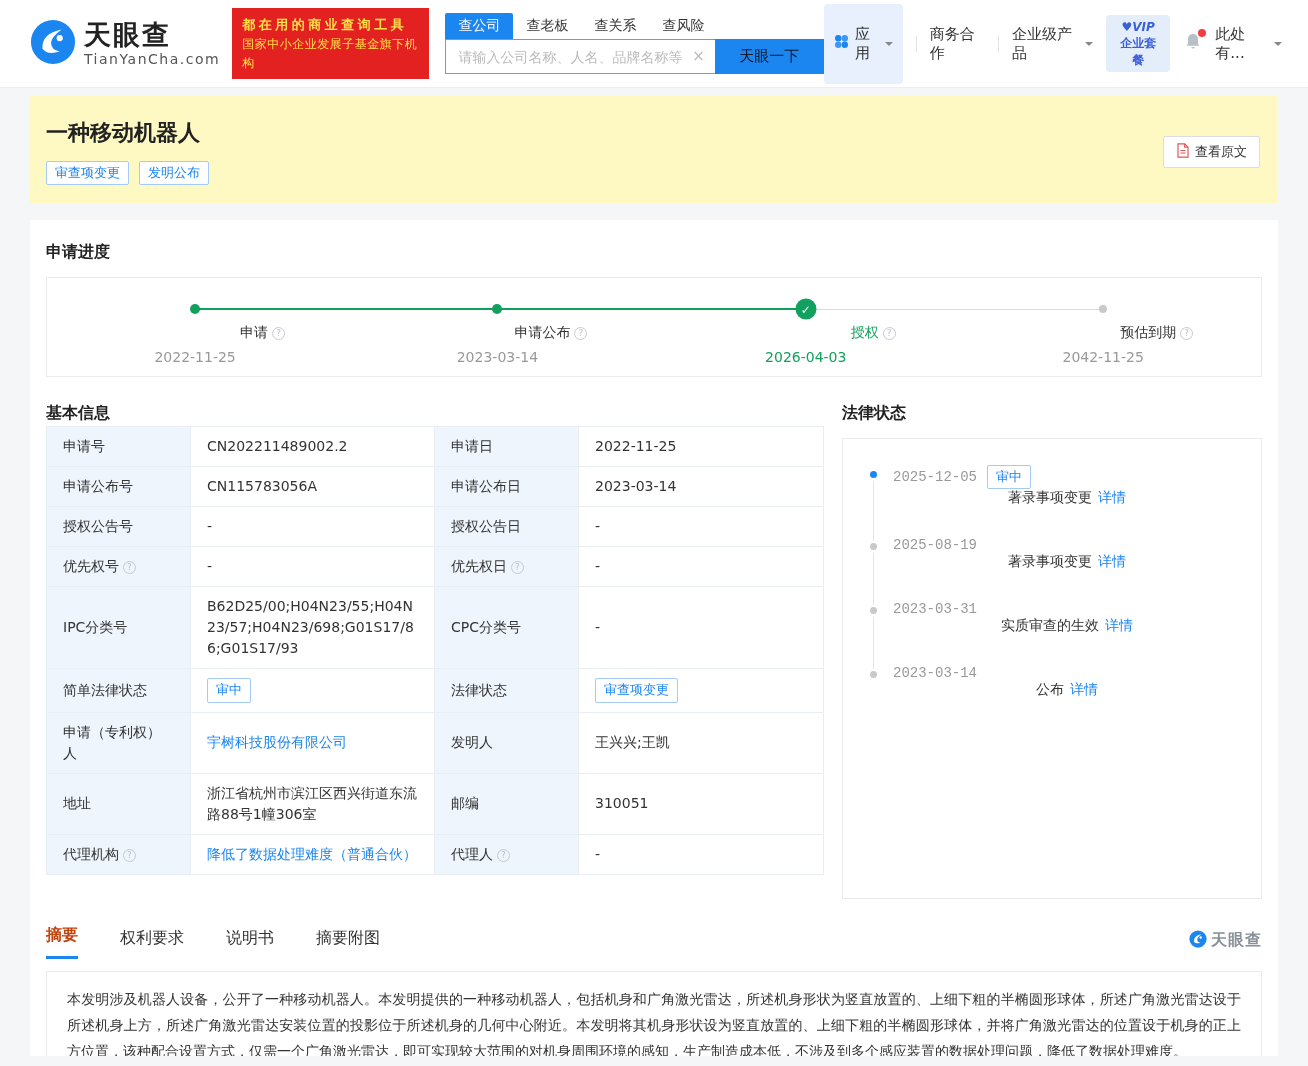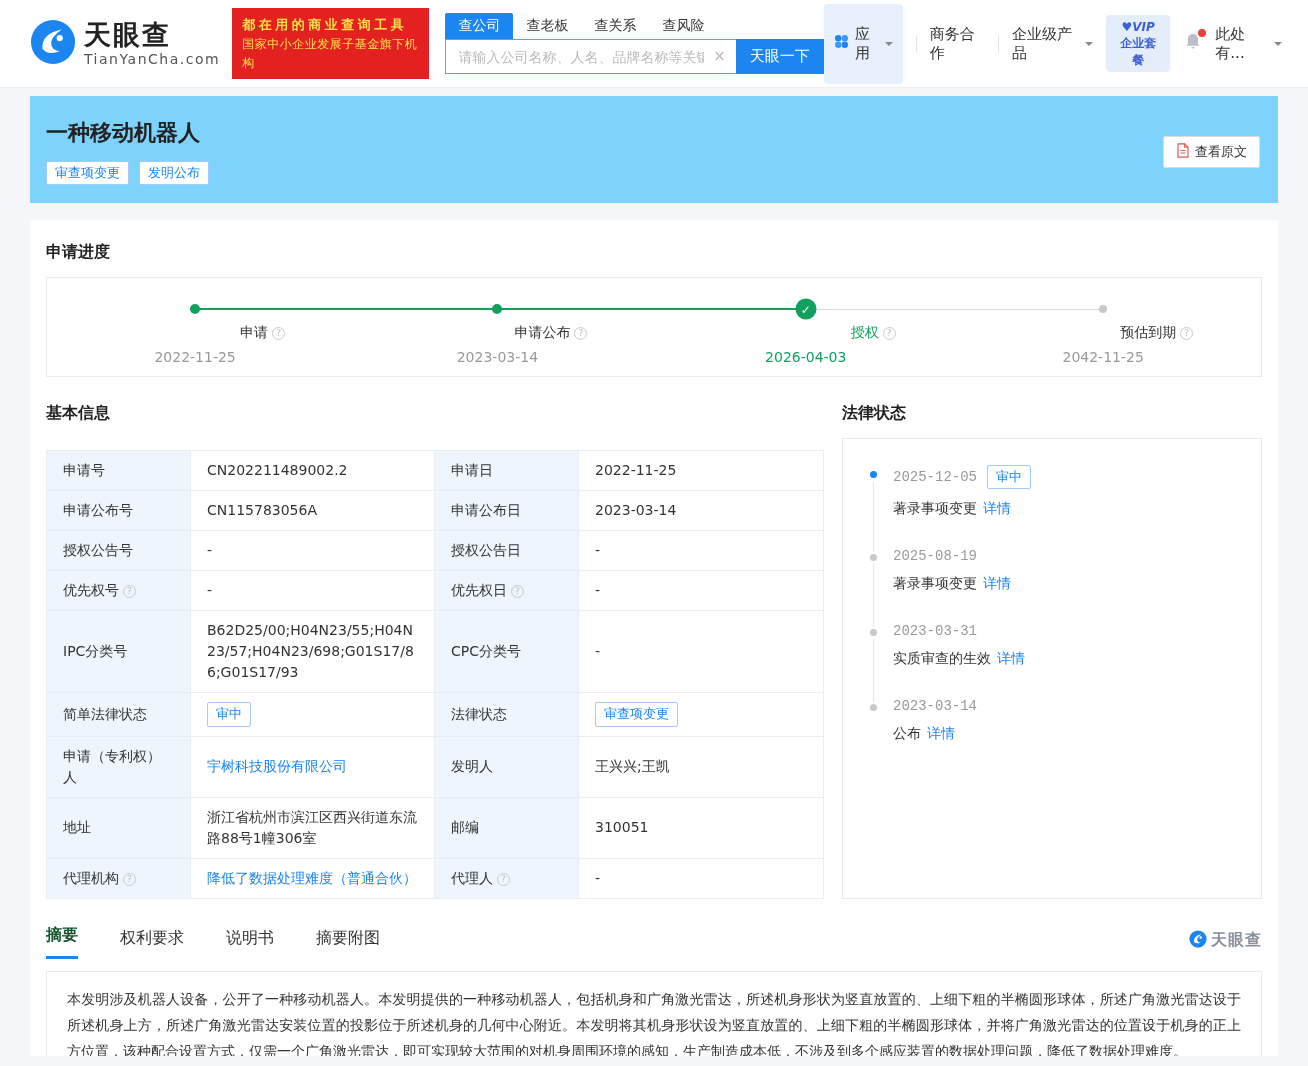--- a/index.html
+++ b/index.html
@@ -17,34 +17,34 @@
   .slogan .l2 { font-size:12px; letter-spacing:0.5px; }
   .searchwrap { margin-left:16px; width:400px; }
   .stabs { display:flex; }
   .stab { padding:4px 13px; font-size:14px; color:#333; cursor:pointer; }
   .stab.active { background:#1b85f0; color:#fff; border-radius:2px 2px 0 0; }
   .srow { display:flex; height:35px; }
   .sbox { position:relative; flex:1; }
   .sbox input { width:100%; height:35px; border:1px solid #5ba2ee; border-right:none; padding:0 32px 0 12px; font-size:14px; color:#333; outline:none; font-family:inherit; }
   .sbox input::placeholder { color:#bbb; }
   .clear-x { position:absolute; right:10px; top:8px; color:#bbb; font-size:15px; cursor:pointer; line-height:18px; }
-  .sbtn { width:88px; background:#1b85f0; color:#ffffff; border:none; font-size:15px; cursor:pointer; font-family:inherit; }
+  .sbtn { width:109px; background:#1b85f0; color:#0f172a; border:none; font-size:15px; cursor:pointer; font-family:inherit; }
   .nav { margin-left:auto; display:flex; align-items:center; font-size:15px; color:#333; }
   .caret { display:inline-block; width:0; height:0; border:4px solid transparent; border-top-color:#888; margin:5px 0 0 5px; }
   .apps-pill { display:flex; align-items:center; background:#e7f0fc; border-radius:4px; padding:21px 10px; cursor:pointer; }
   .apps-pill span.lbl { margin-left:6px; }
   .vdiv { width:1px; height:16px; background:#e3e3e3; margin:0 13px; }
   .navitem { cursor:pointer; display:flex; align-items:center; }
   .vip { background:#e4eefb; border-radius:4px; padding:4px 10px; text-align:center; color:#3b5ed9; font-size:12px; font-weight:bold; line-height:1.35; cursor:pointer; margin:0 13px; }
   .vip .vtop { font-style:italic; }
   .bell { position:relative; margin-right:12px; cursor:pointer; }
   .bell .dot { position:absolute; top:-2px; right:-3px; width:8px; height:8px; border-radius:50%; background:#f23d3d; }
 
   
-  .card1 { margin:8px 30px 0; background:#7dd3fc; padding:22px 16px 18px; position:relative; }
+  .card1 { margin:8px 30px 0; background:#fef9c3; padding:22px 16px 18px; position:relative; }
   .pat-title { font-size:22px; font-weight:bold; color:#222; }
   .tagrow { margin-top:13px; display:flex; gap:10px; }
   .tag { display:inline-block; border:1px solid #a3cbf5; color:#1b85f0; background:#fff; font-size:13px; padding:3px 8px; border-radius:2px; line-height:1.25; }
   .view-orig { position:absolute; right:18px; top:40px; display:flex; align-items:center; gap:5px; border:1px solid #ddd; border-radius:2px; background:#fff; padding:6px 12px; font-size:13px; color:#333; cursor:pointer; font-family:inherit; }
 
   .card2 { margin:17px 30px 0; background:#fff; padding:22px 16px 18px; height:836px; overflow:hidden; }
   .h2 { font-size:16px; font-weight:bold; color:#222; }
 
   
   .progress-box { border:1px solid #ebebeb; margin-top:14px; height:100px; position:relative; }
@@ -60,41 +60,41 @@
   .s-label { font-size:14px; color:#333;text-align:right; }
   .s-date { font-size:14px; color:#999; margin-top:7px; }
   .pstep.current .s-label, .pstep.current .s-date { color:#11a05e; }
   .q { display:inline-flex; align-items:center; justify-content:center; width:13px; height:13px; border:1px solid #c6cad1; border-radius:50%; color:#b9bec6; font-size:9px; margin-left:4px; vertical-align:1px; cursor:pointer; }
 
   
   .columns { display:flex; gap:18px; margin-top:26px; }
   .col-left { width:778px; flex:none; }
   .col-right { flex:1; }
 
-  table.info { width:100%; border-collapse:collapse; margin-top:26px; font-size:14px; table-layout:fixed; }
+  table.info { width:100%; border-collapse:collapse; margin-top:2px; font-size:14px; table-layout:fixed; }
   table.info td { border:1px solid #e9eef4; padding:9px 16px; line-height:21px; color:#333; word-break:break-all; vertical-align:middle; }
   td.lbl { background:#eef5fd; }
   .w-l1 { width:144px; } .w-v1 { width:244px; } .w-l2 { width:144px; }
   a.blue, .blue-link { color:#1b85f0; text-decoration:none; cursor:pointer; }
 
   .legal-box { border:1px solid #ebebeb; margin-top:14px; height:461px; padding:26px 20px;font-family:Liberation Mono, monospace; }
   .litem { position:relative; padding-left:30px; padding-bottom:30px; }
   .litem .vline { position:absolute; left:10px; top:16px; bottom:-4px; width:1px; background:#e4e4e4; }
   .litem:last-child .vline { display:none; }
   .ldot { position:absolute; left:7px; top:6px; width:7px; height:7px; border-radius:50%; background:#c9c9c9; }
   .litem.active .ldot { background:#1b85f0; }
   .ldate { font-size:14px; color:#999; display:flex; align-items:center; gap:10px; }
   .ltag { border:1px solid #a3cbf5; color:#1b85f0; font-size:13px; padding:2px 8px; border-radius:2px; }
-  .levent { margin-top:11px; font-size:14px; color:#333; }
+  .levent { font-size:14px; color:#333;text-align:center; }
   .levent .blue-link { margin-left:6px; }
 
   
   .dtabs { display:flex; align-items:flex-end; margin-top:26px; }
   .dtab { font-size:16px; color:#333; margin-right:42px; padding-bottom:10px; cursor:pointer; }
-  .dtab.active { font-weight:bold; color:#14532d; border-bottom:3px solid #1b85f0; }
+  .dtab.active { font-weight:bold; color:#c2410c; border-bottom:3px solid #1b85f0; }
   .watermark { margin-left:auto; display:flex; align-items:center; gap:4px; padding-bottom:8px; }
   .watermark .wm-txt { font-size:16px; font-weight:bold; color:#8a9099; letter-spacing:1px; }
   .abstract-box { border:1px solid #ebebeb; margin-top:12px; padding:14px 20px; font-size:14px; line-height:26px; color:#333; text-align:justify; }
 </style>
 </head>
 <body>
 
 <div class="header">
   <div class="logo">
     <span>

